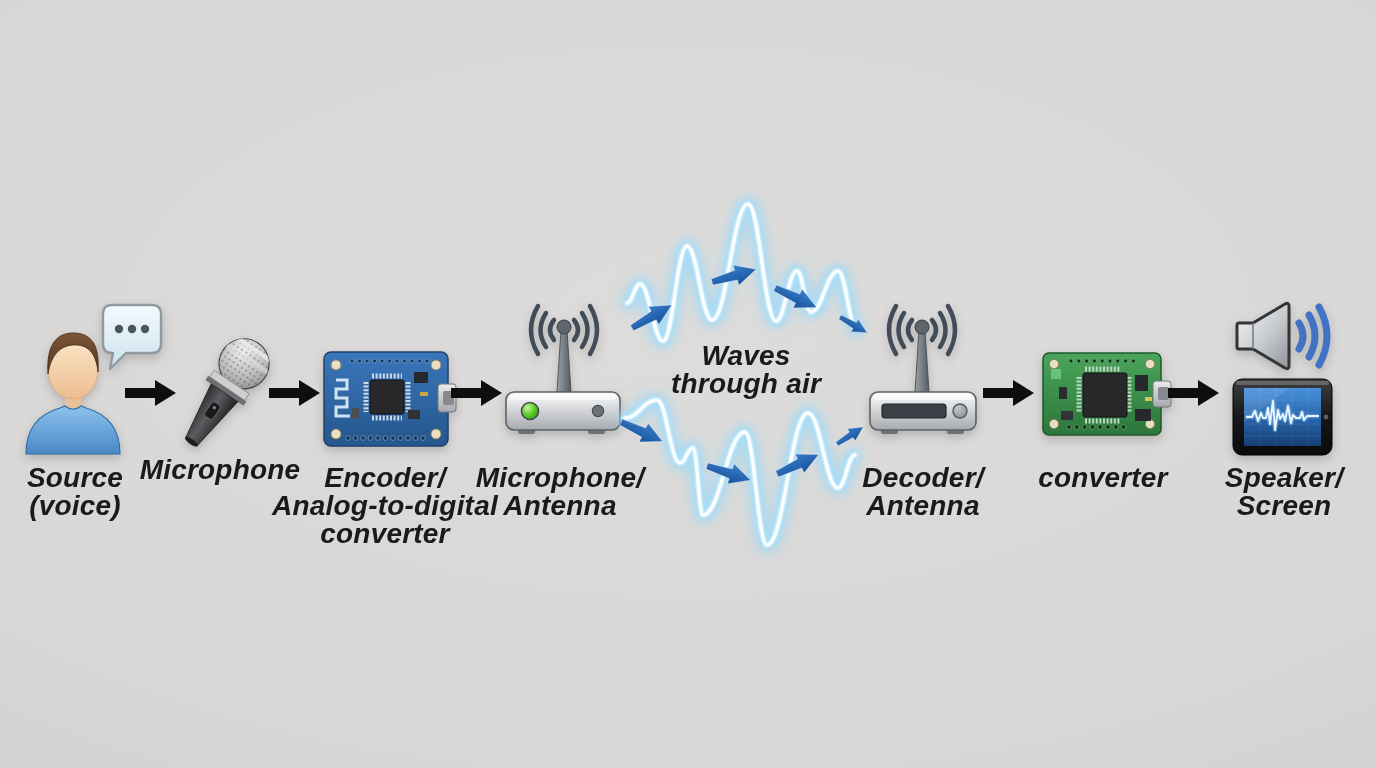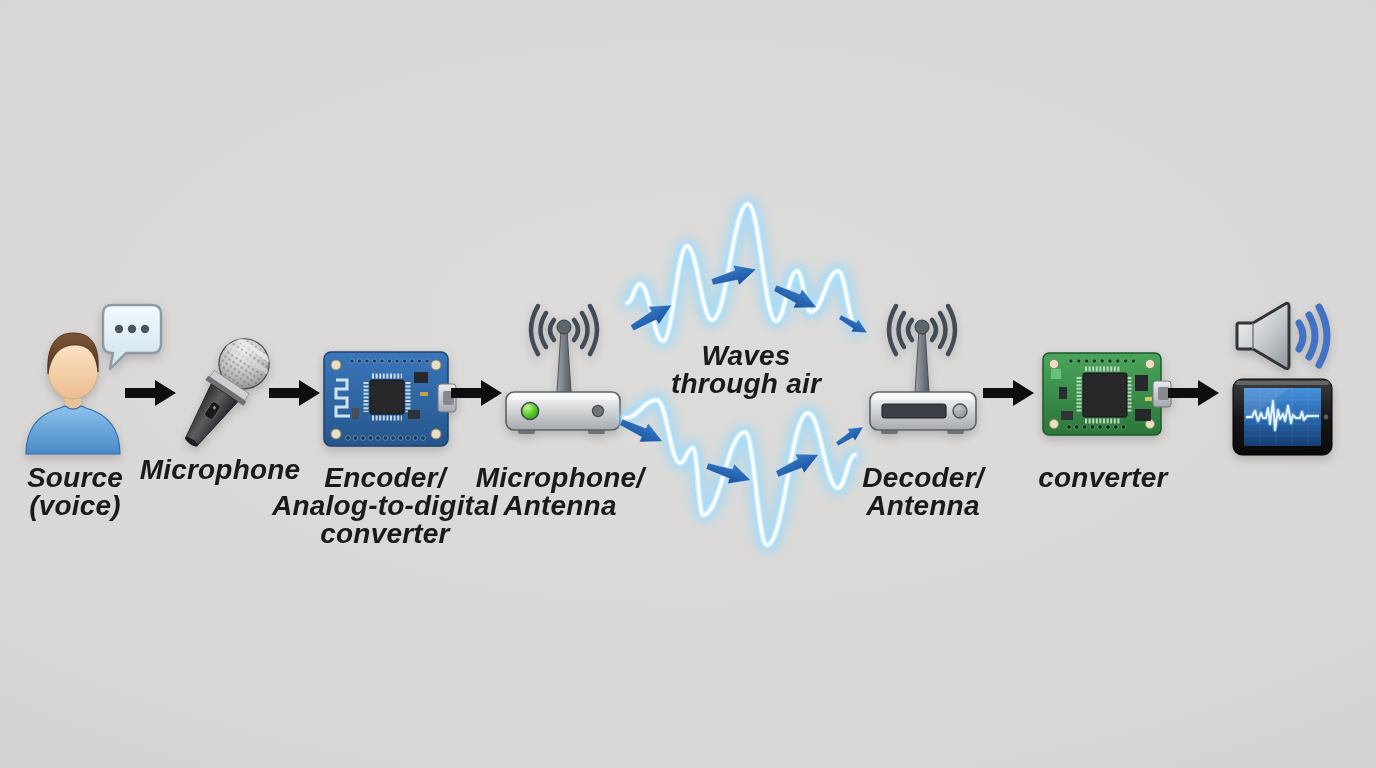--- a/index.html
+++ b/index.html
@@ -396,14 +396,18 @@
     <div>Waves</div>
     <div>through air</div>
   </div>
   <div class="label" style="left:923px;top:464px">
     <div>Decoder/</div>
     <div>Antenna</div>
   </div>
   <div class="label" style="left:1103px;top:464px">
     <div>converter</div>
   </div>
+  <div class="label" style="left:1284px;top:464px">
+    <div>Speaker/</div>
+    <div>Screen</div>
+  </div>
 
 </div>
 
 </body></html>

